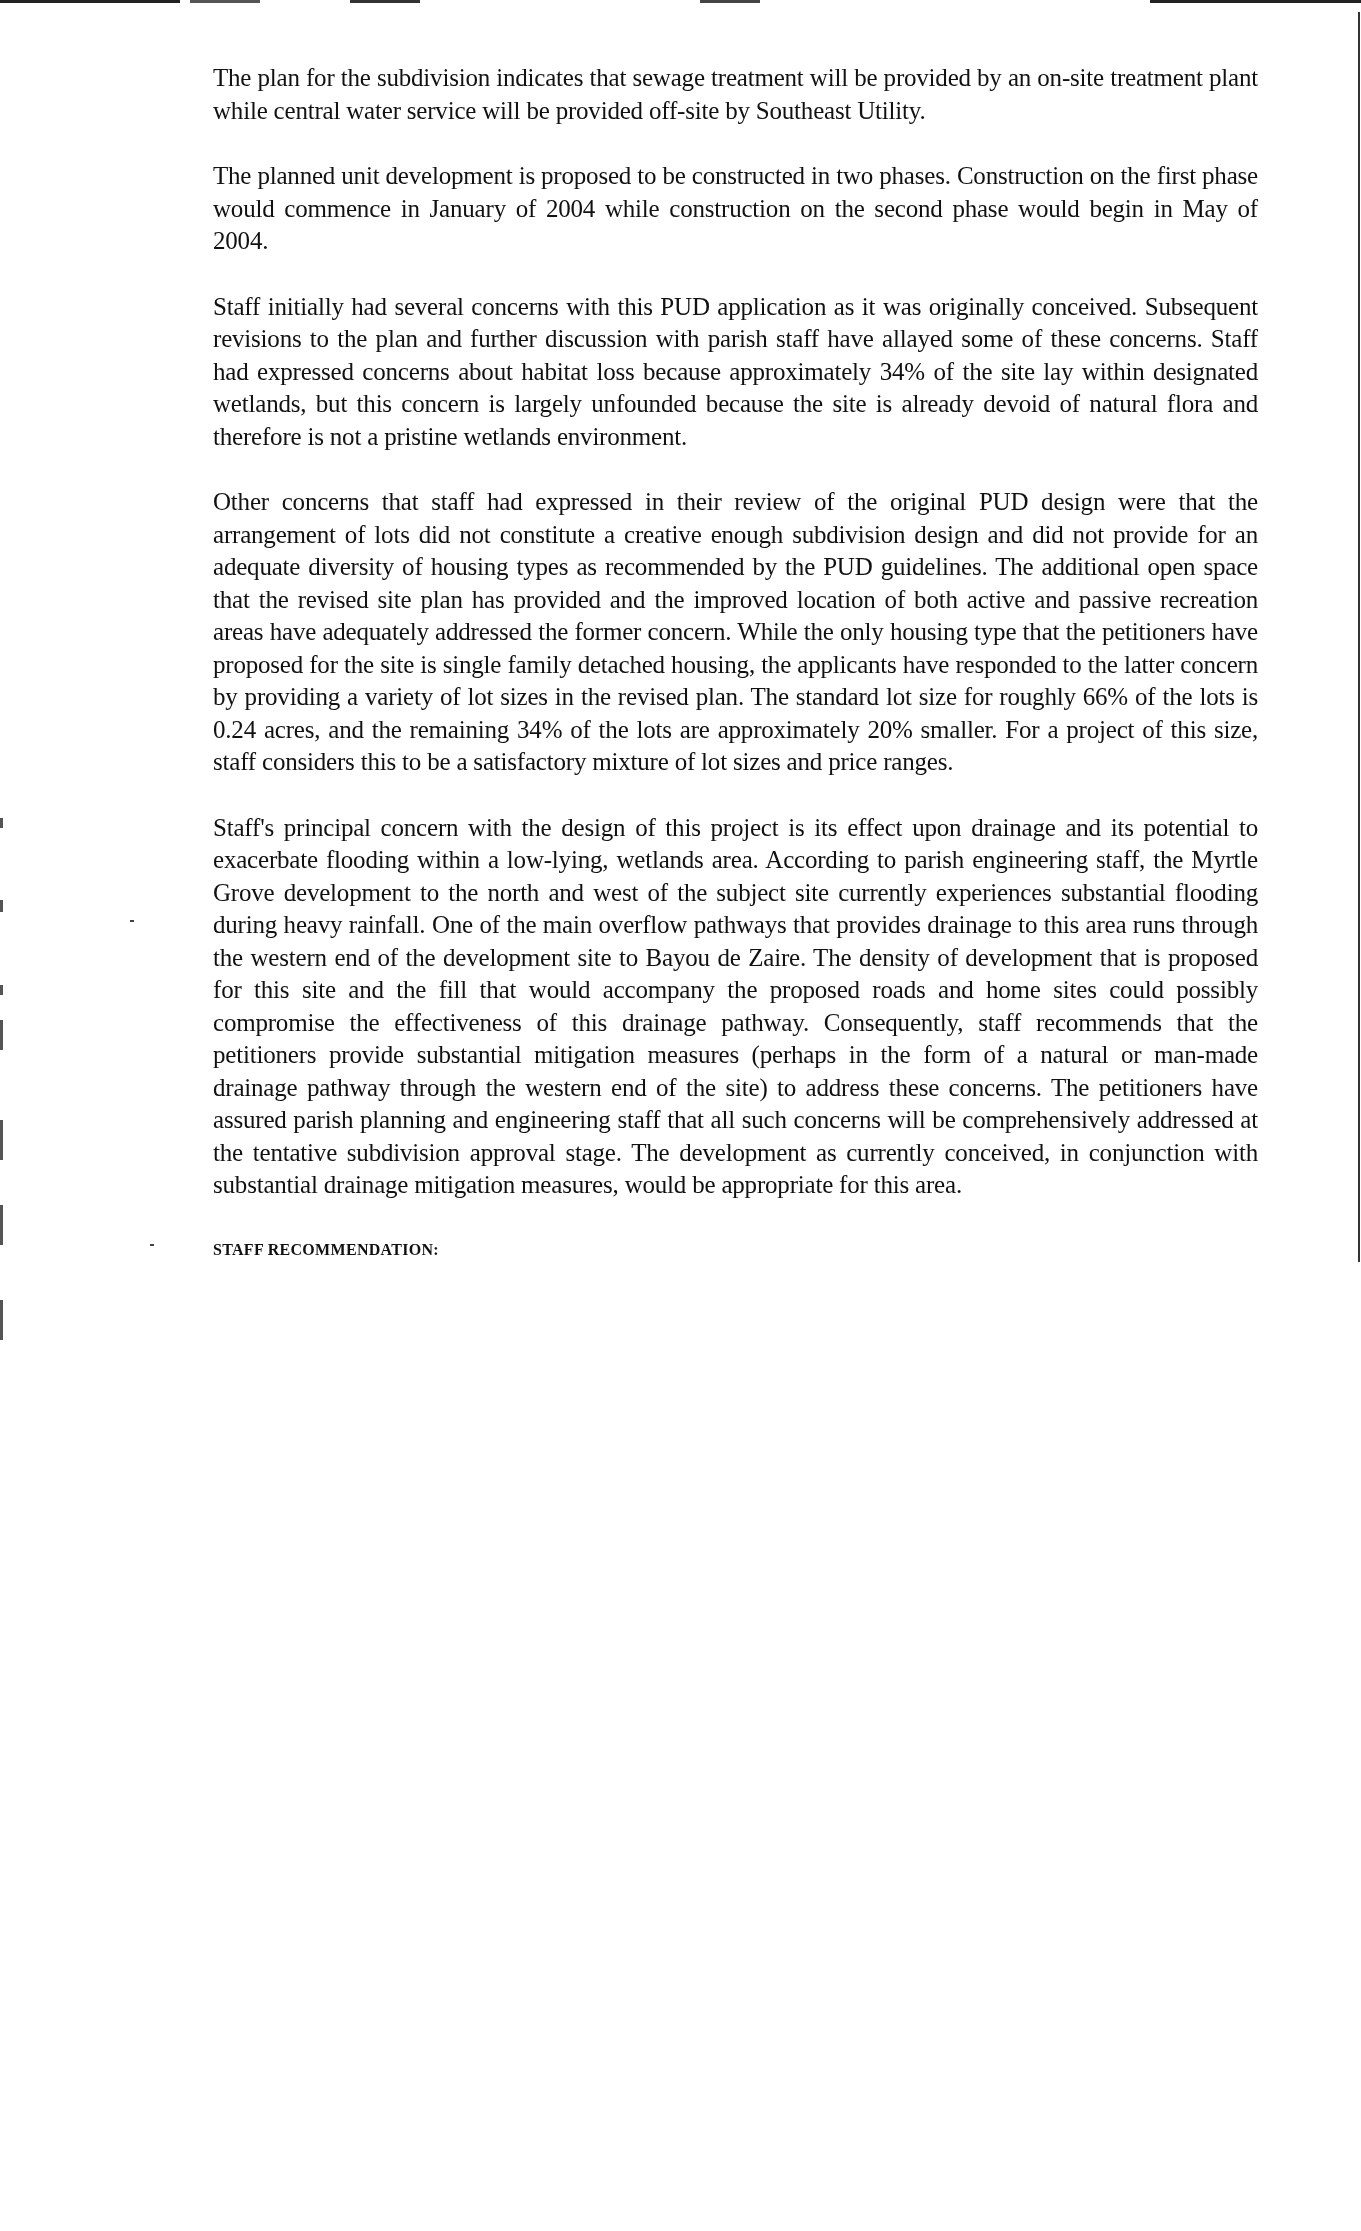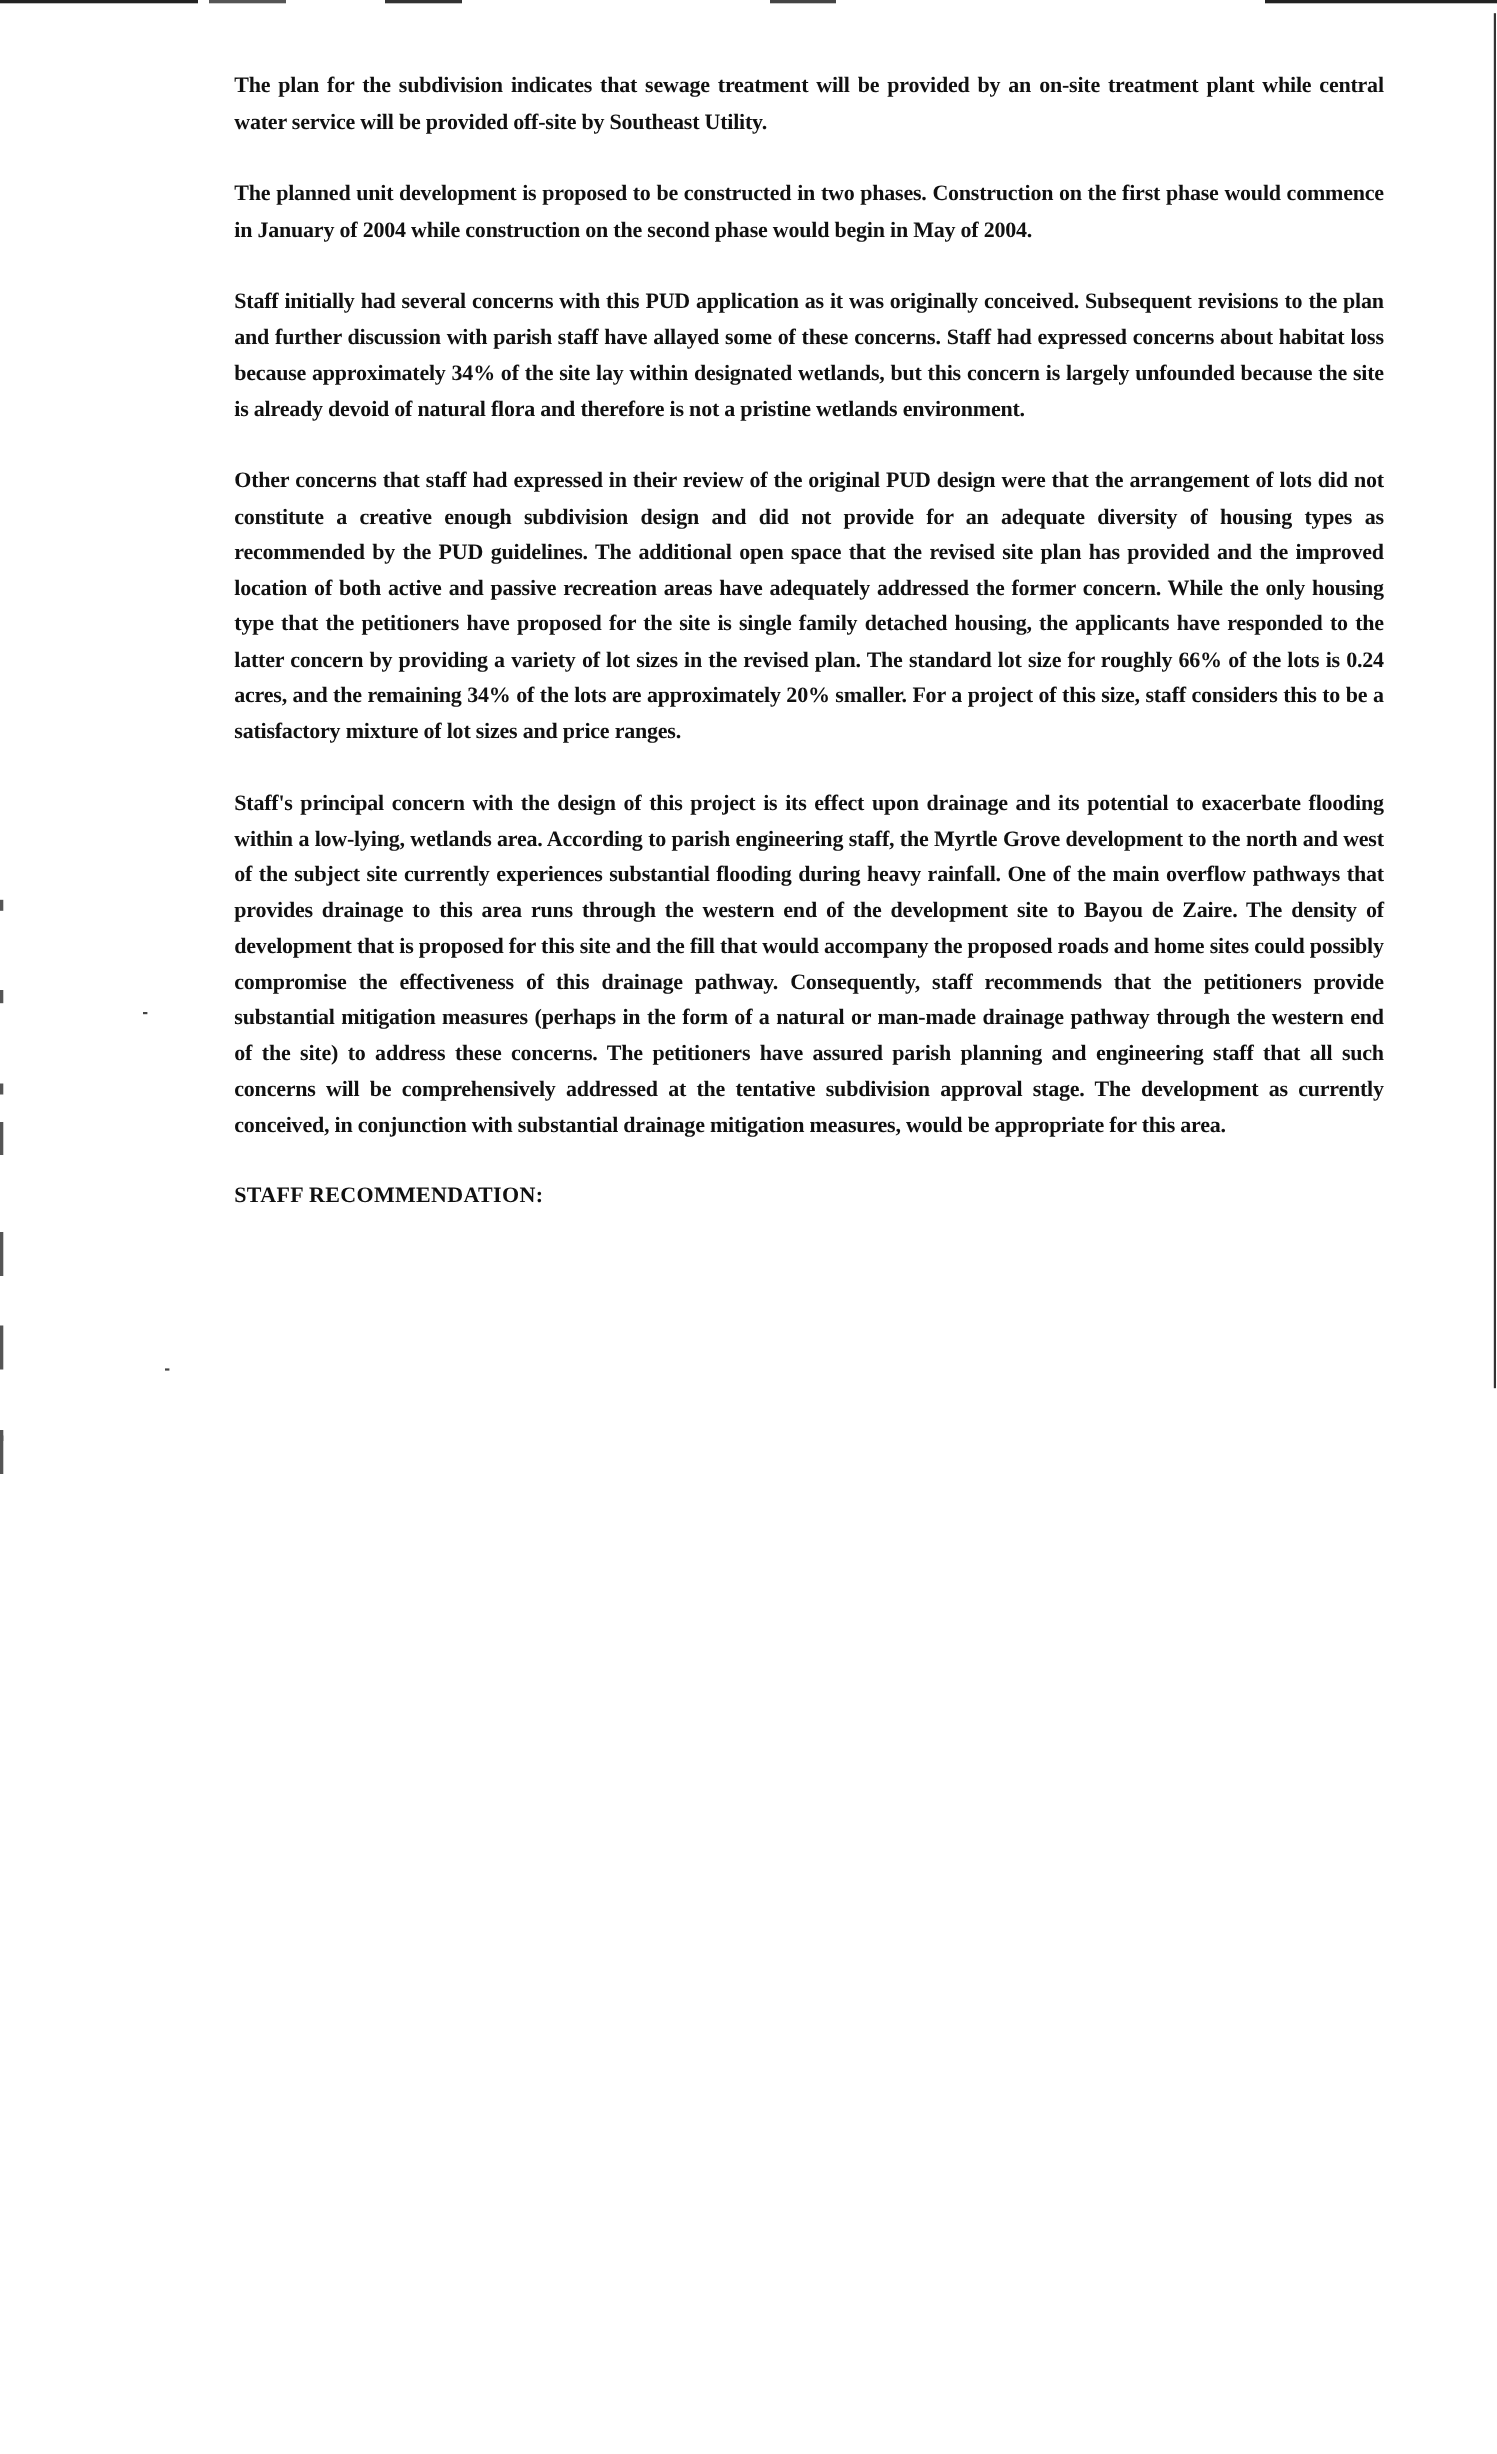--- a/index.html
+++ b/index.html
@@ -15,25 +15,25 @@
   .scan-right {
     position: absolute; left: 1358px; top: 12px; width: 2px; height: 1250px; background: #333;
   }
   .scan-left-mark {
     position: absolute; left: 0; width: 3px; background: #555;
   }
   .page {
     position: absolute; left: 213px; top: 62px; width: 1045px;
   }
   .para {
-    font-size: 20px; line-height: 32.5px; margin: 0 0 33px 0;
-    text-align: justify; letter-spacing: -0.2px; font-weight: bold;
+    font-size: 25px; line-height: 32.5px; margin: 0 0 33px 0;
+    text-align: justify; letter-spacing: -0.2px;
   }
   .heading {
-    font-size: 20px; font-weight: bold; margin: 8px 0 0 0; line-height: 30px;
+    font-size: 16px; font-weight: bold; margin: 8px 0 0 0; line-height: 30px;
     letter-spacing: 0.3px;
   }
   .rec {
     font-size: 22.5px; line-height: 34px; margin: 0; text-align: justify;
   }
   .speck { position: absolute; width: 4px; height: 2px; background: #444; }
 </style>
 </head>
 <body>
 

